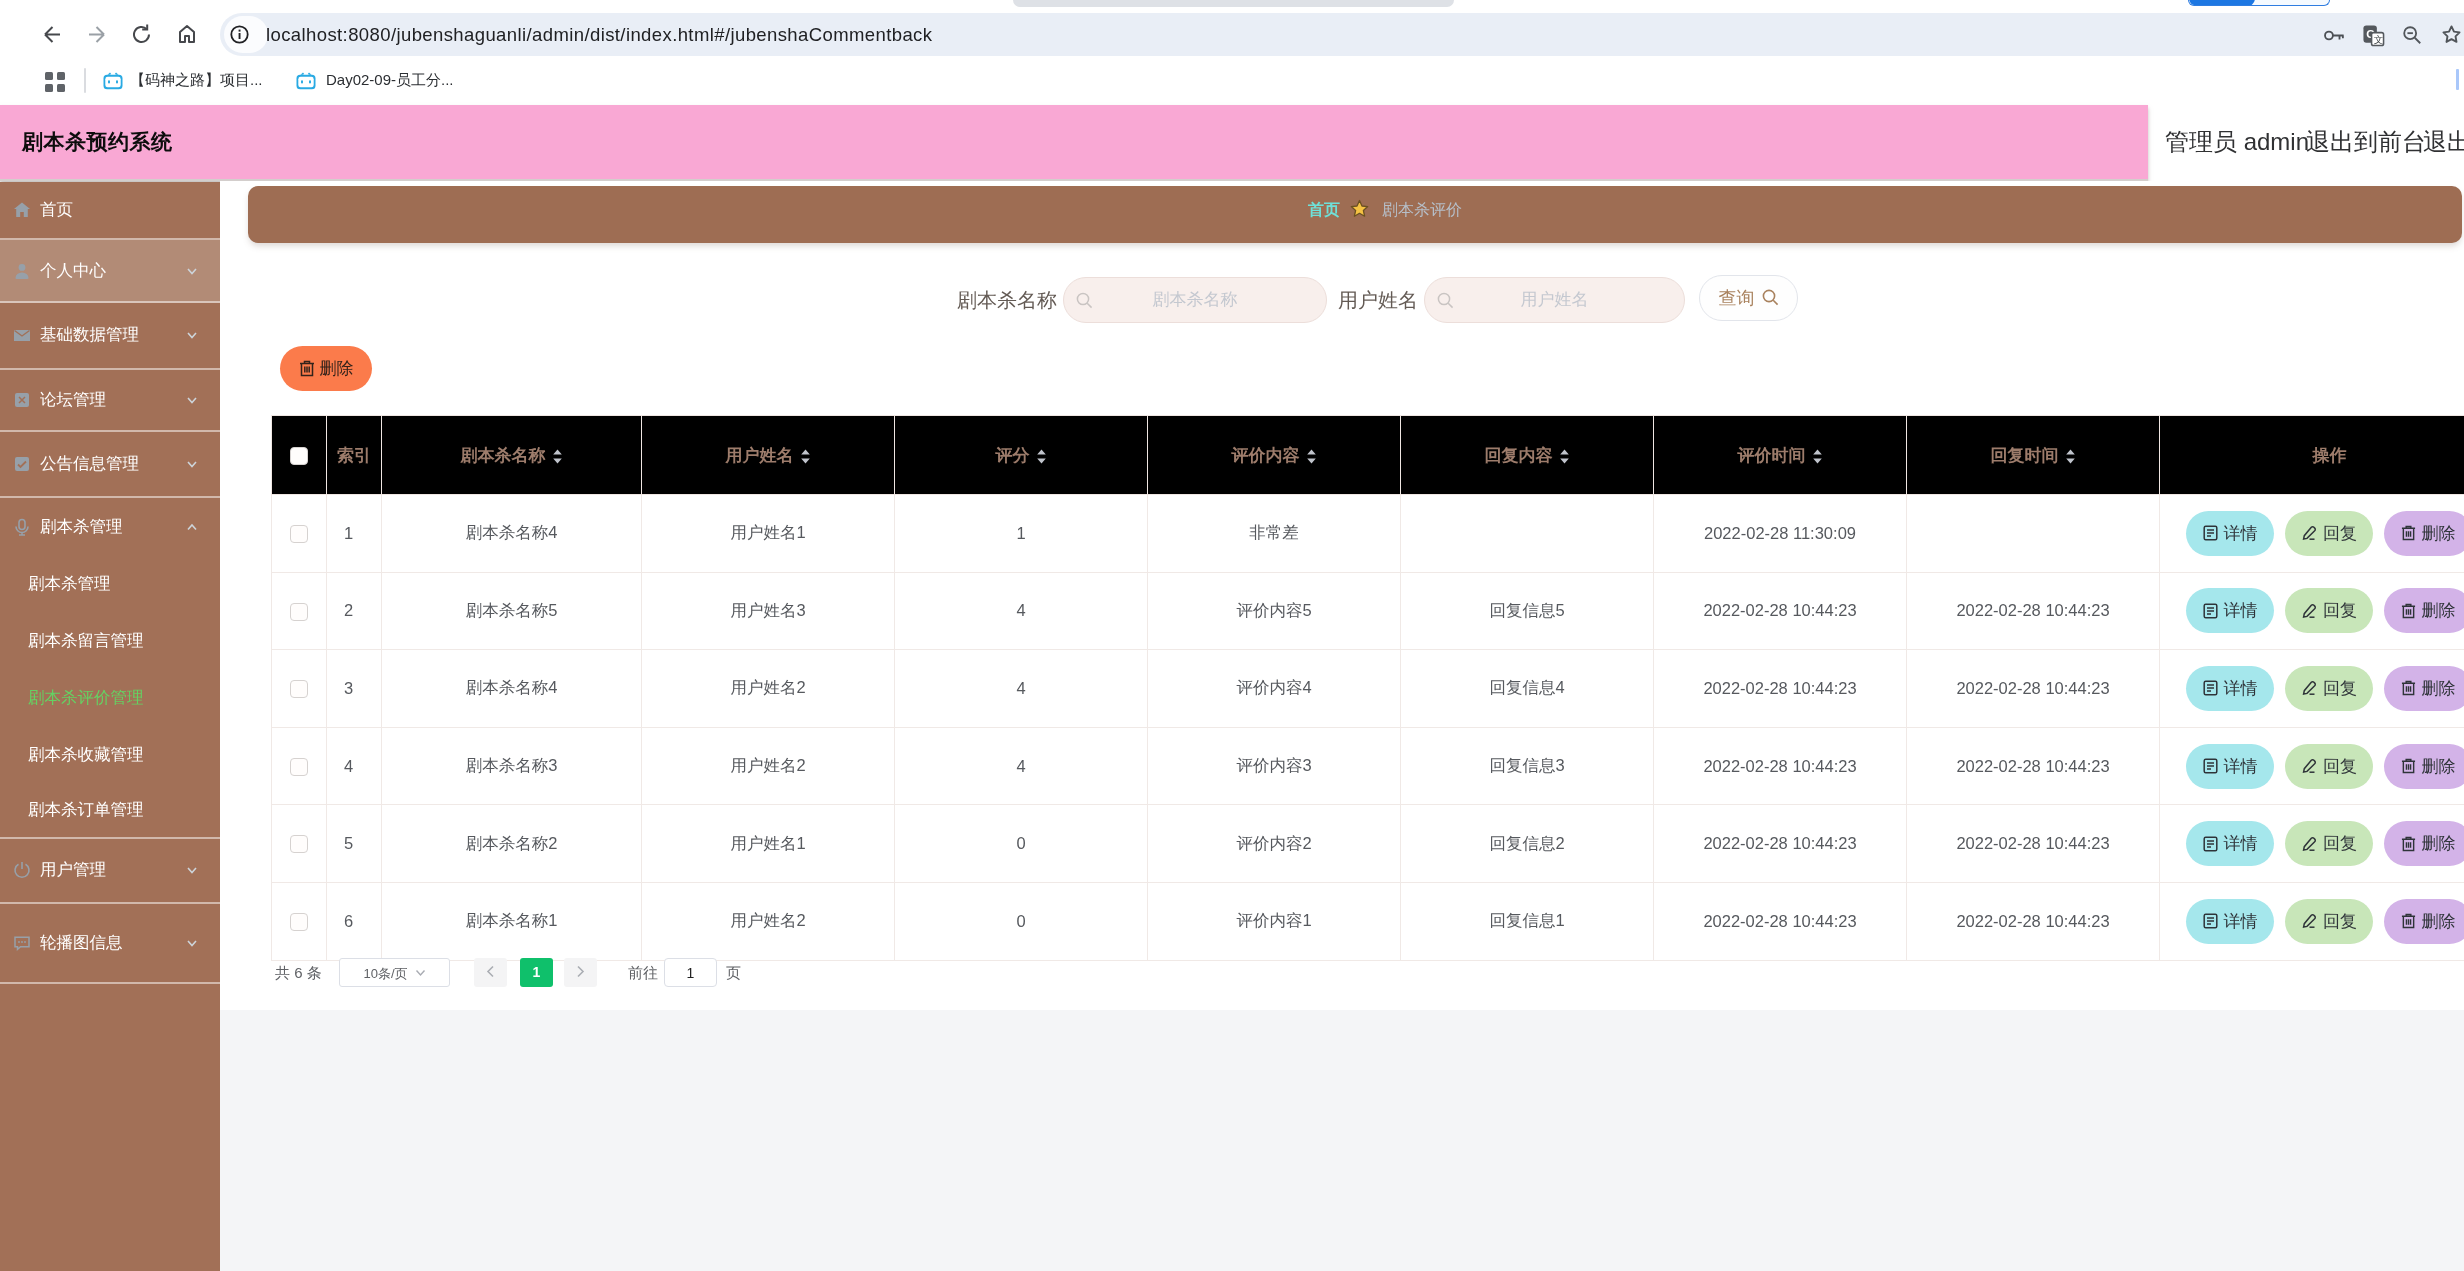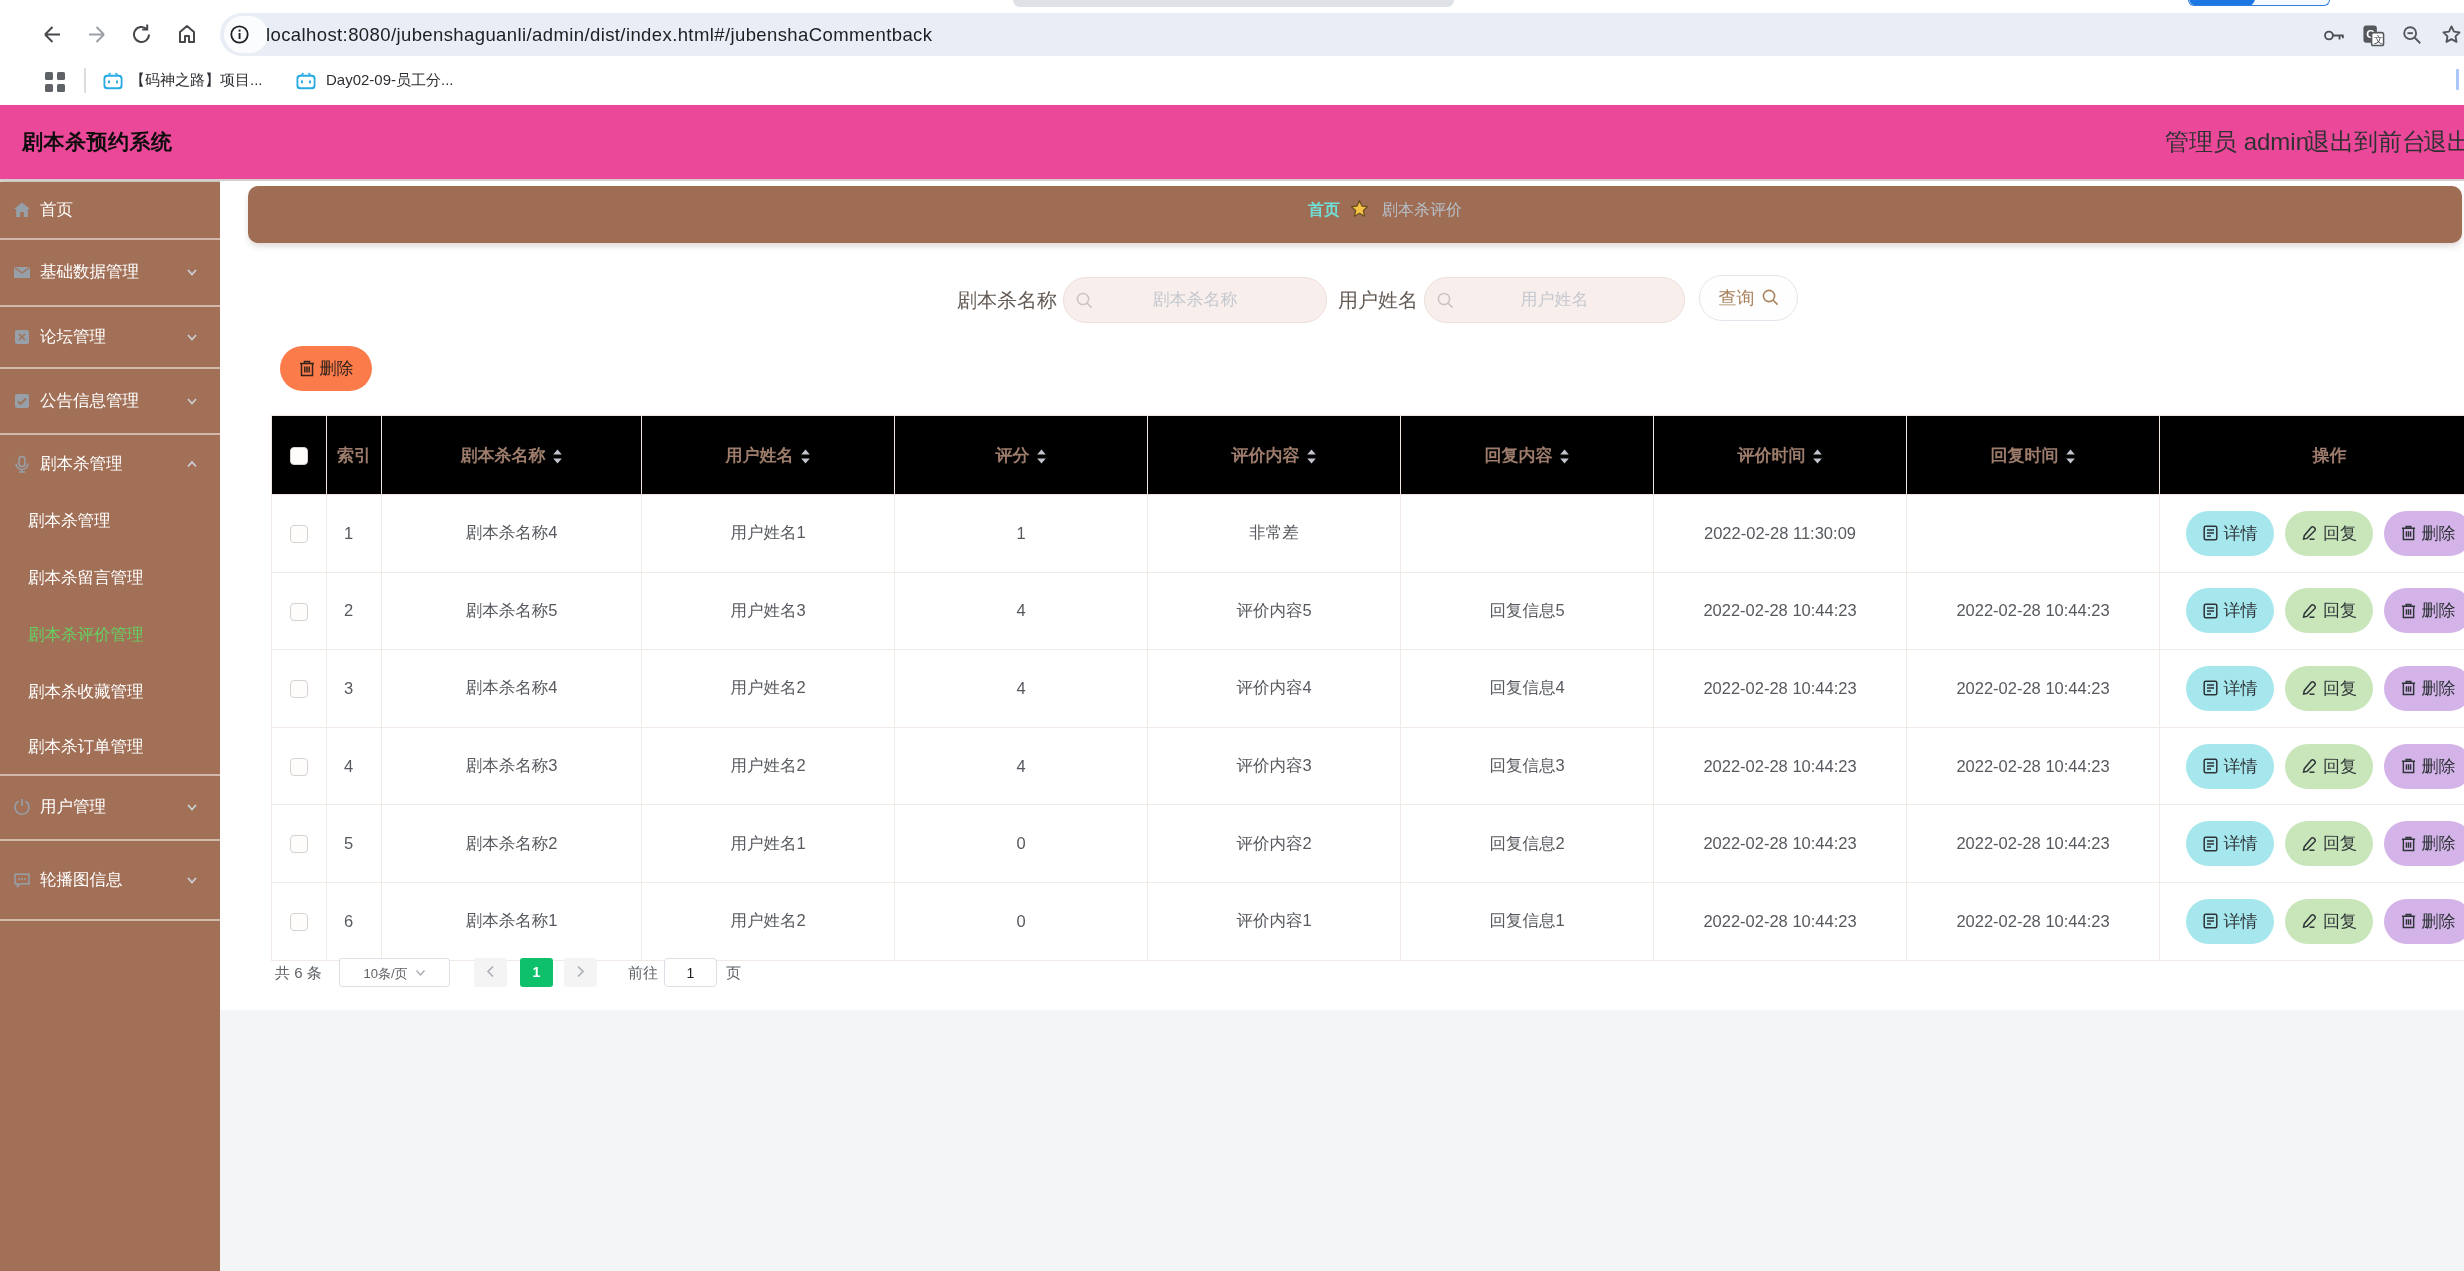--- a/index.html
+++ b/index.html
@@ -15,21 +15,21 @@
   .urlbar { position:absolute; top:13px; left:180px; width:2277px; height:43px; background:#e9eef6; border-radius:22px; }
   .urlinfo { position:absolute; top:3px; left:4px; width:44px; height:37px; background:#fbfcfe; border-radius:19px; }
   .urltext { position:absolute; top:0; left:46px; height:43px; line-height:43px; font-size:18.5px; color:#202124; letter-spacing:0.4px;}
   .navicon { position:absolute; top:13px; }
   .bookrow { position:absolute; top:58px; left:0; width:2464px; height:47px; background:#fff; }
   .bktext { position:absolute; top:0; height:47px; line-height:44px; font-size:15px; color:#2b2e32; }
   .bksep { position:absolute; left:44px; top:10px; width:2px; height:25px; background:#dadce0; border-radius:1px;}
   .bluecaret { position:absolute; left:2416px; top:11px; width:3px; height:21px; background:#a9c7fa; border-radius:1px;}
 
   
-  #apphead { position:absolute; top:105px; left:0; width:2464px; height:76px; background:#ec4899; border-bottom:2px solid #d3cecc; box-shadow:0 3px 4px rgba(145,138,134,.55); }
+  #apphead { position:absolute; top:105px; left:0; width:2148px; height:76px; background:#f9a8d4; border-bottom:2px solid #d3cecc; box-shadow:0 3px 4px rgba(145,138,134,.55); }
   #apphead h1 { position:absolute; left:22px; top:0; height:76px; line-height:74px; font-size:21px; color:#0d0d0d; font-weight:bold; letter-spacing:0.5px;}
   .headlink { position:absolute; top:0; height:76px; line-height:74px; font-size:24px; color:#303133; white-space:nowrap;}
 
   
   #sidebar { position:absolute; top:182px; left:0; width:220px; height:1089px; background:#a27057; }
   .mi { position:relative; width:220px; border-bottom:2px solid rgba(255,255,255,.5); }
   .mi .txt { position:absolute; left:40px; top:50%; transform:translateY(-50%); font-size:16.5px; color:#fff; white-space:nowrap; }
   .mi .ic { position:absolute; left:13px; top:50%; transform:translateY(-50%); width:18px; height:18px; }
   .mi .chev { position:absolute; right:22px; top:50%; transform:translateY(-50%); width:12px; height:12px; }
   .sub { position:relative; width:220px; }
@@ -166,20 +166,32 @@
     <div class="headlink" style="left:2165px">管理员 admin</div>
     <div class="headlink" style="left:2306px">退出到前台</div>
     <div class="headlink" style="left:2423px">退出登录</div>
   </div>
   <div id="sidebar">
     <div class="mi" style="height:58px">
       <svg class="ic" viewBox="0 0 18 18">
           <path fill="#97a0a9" d="M9 1.5 L17 8 h-2.2 V16 H10.8 V11 H7.2 V16 H3.2 V8 H1 Z"></path>
         </svg>
       <div class="txt">首页</div>
+    </div>
+    <div class="mi" style="height:63px; background:#b28b76">
+      <svg class="ic" viewBox="0 0 18 18">
+          <g fill="#97a0a9">
+            <circle cx="9" cy="5.4" r="3.4"></circle>
+            <path d="M2.5 16 a6.5 5.5 0 0 1 13 0 q0 1-1 1 h-11 q-1 0-1-1z"></path>
+          </g>
+        </svg>
+      <div class="txt">个人中心</div>
+      <svg class="chev" viewBox="0 0 12 12">
+          <path fill="none" stroke="#cdd4da" stroke-width="1.6" d="M2 4 L6 8.5 L10 4"></path>
+        </svg>
     </div>
     <div class="mi" style="height:66.5px">
       <svg class="ic" viewBox="0 0 18 18">
           <g fill="#97a0a9">
             <path d="M1 4 h16 v11 h-16 z"></path>
             <path d="M1.5 4.5 L9 10 L16.5 4.5" fill="none" stroke="#a27057" stroke-width="1.4"></path>
           </g>
         </svg>
       <div class="txt">基础数据管理</div>
       <svg class="chev" viewBox="0 0 12 12">

